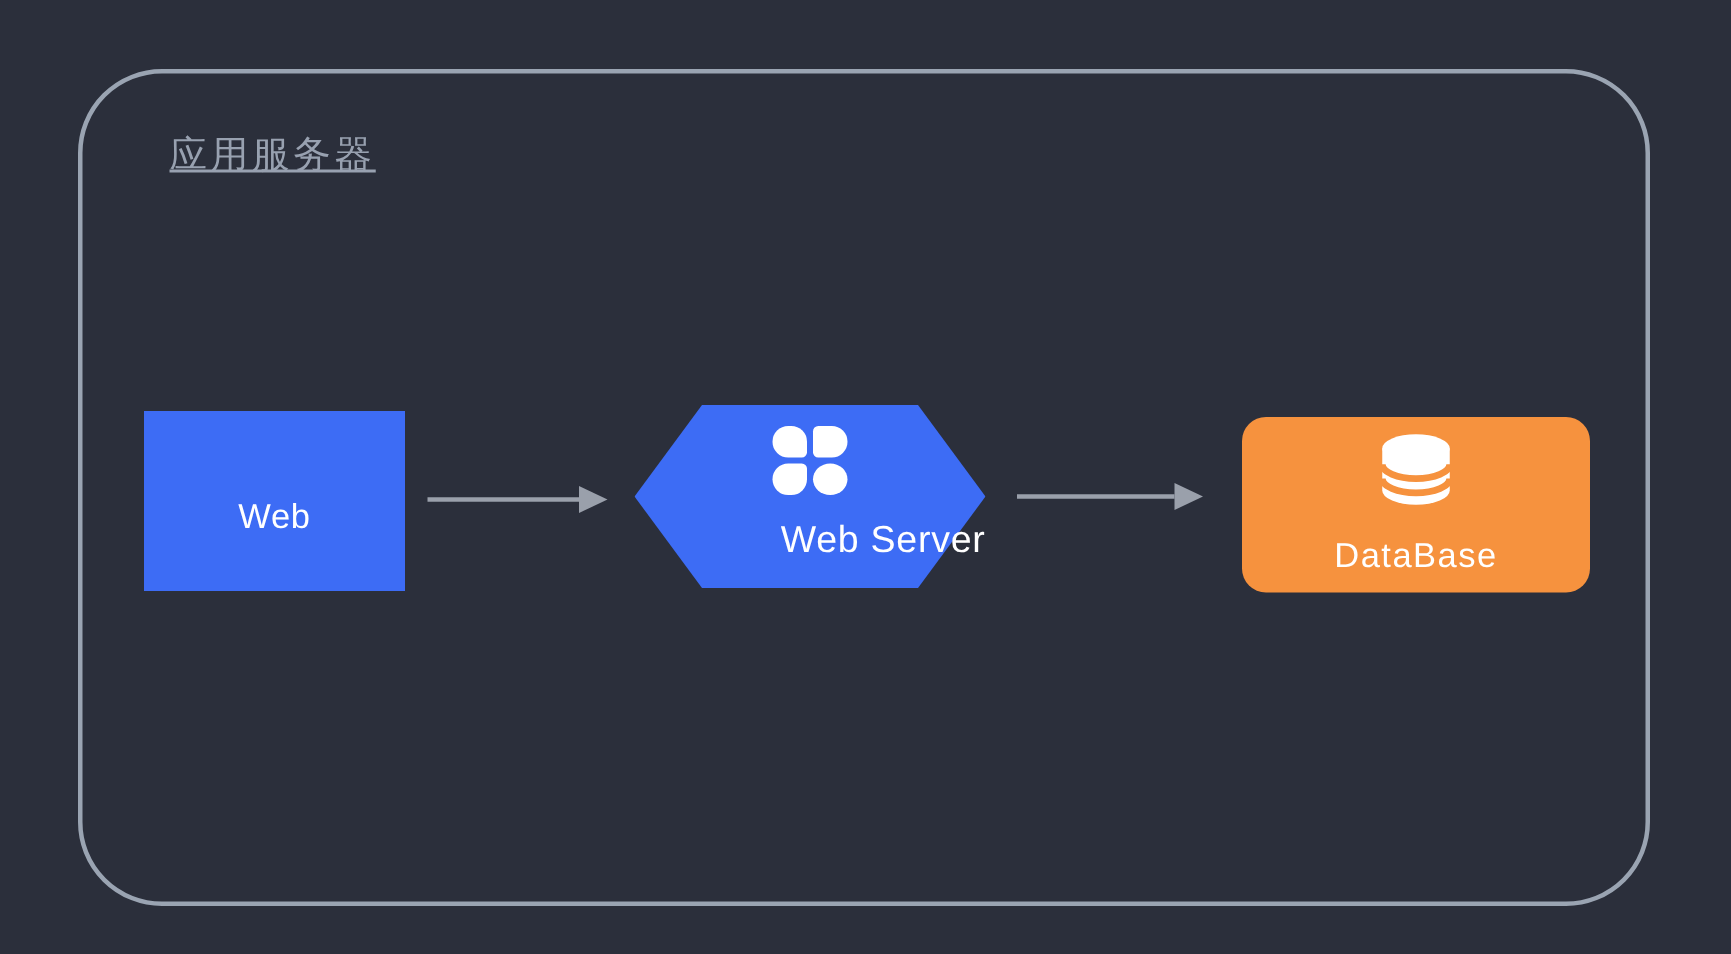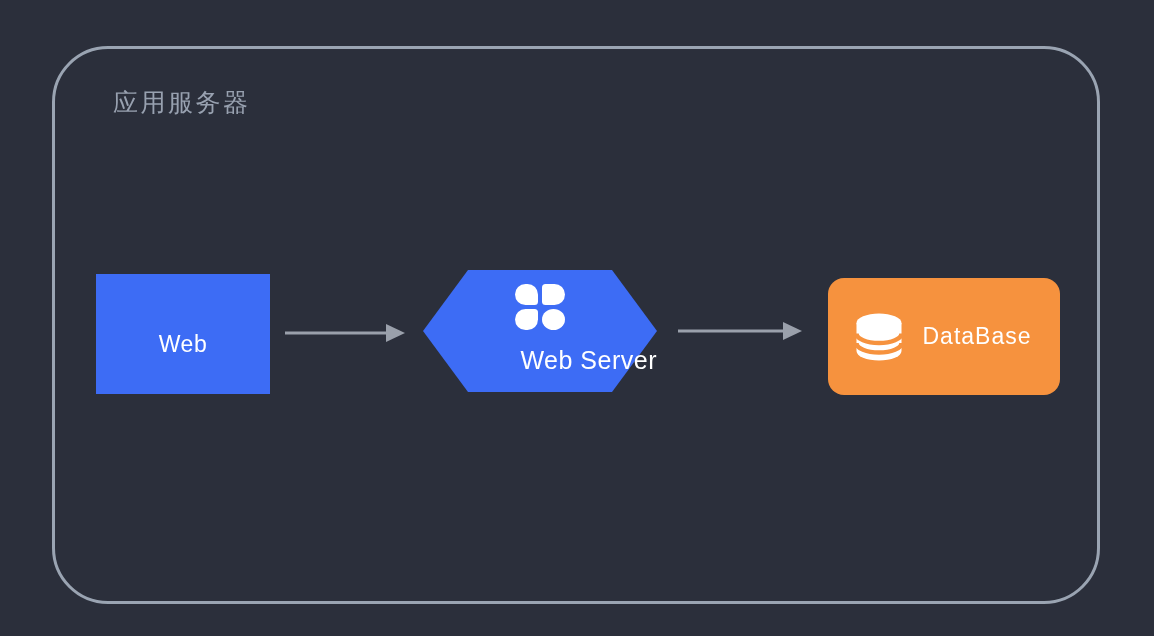--- a/index.html
+++ b/index.html
@@ -23,20 +23,21 @@
     border-radius: 56px;
     background: transparent;
   }
   .group-title {
     position: absolute;
     left: 113px; top: 86px;
     font-size: 25px;
     letter-spacing: 2.5px;
     color: #98a1b0;
     white-space: nowrap;
+    text-decoration: underline;
   }
 
   
   .node-web {
     position: absolute;
     left: 96px; top: 274px;
     width: 174px; height: 120px;
     background: #3d6cf5;
     display: flex; align-items: center; justify-content: center;
   }
@@ -77,20 +78,21 @@
 
   
   .node-db {
     position: absolute;
     left: 828px; top: 278px;
     width: 232px; height: 117px;
     background: #f6923e;
     border-radius: 16px;
     display: flex; align-items: center; justify-content: center;
     gap: 20px;
+    flex-direction: column;
   }
   .node-db .label {
     color: #ffffff; font-size: 23px; letter-spacing: 1px;
   }
   .db-icon { display: block; }
 </style>
 </head>
 <body>
 
 <div class="stage">

